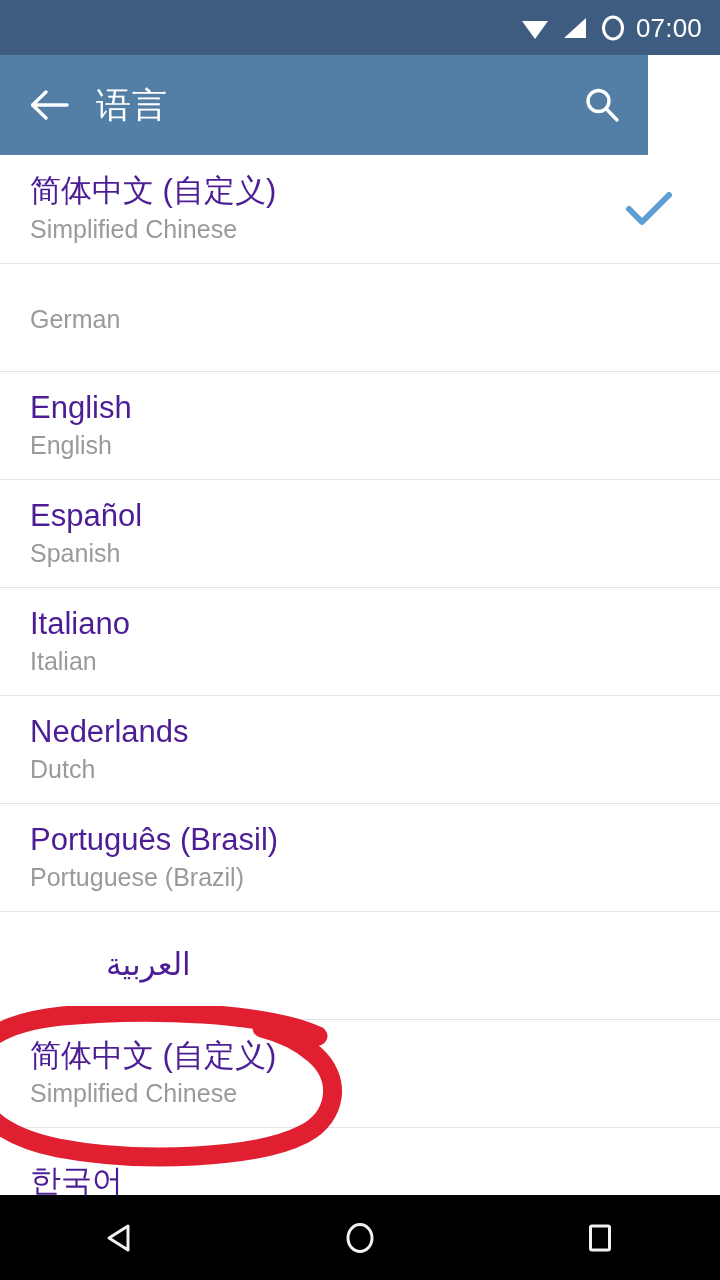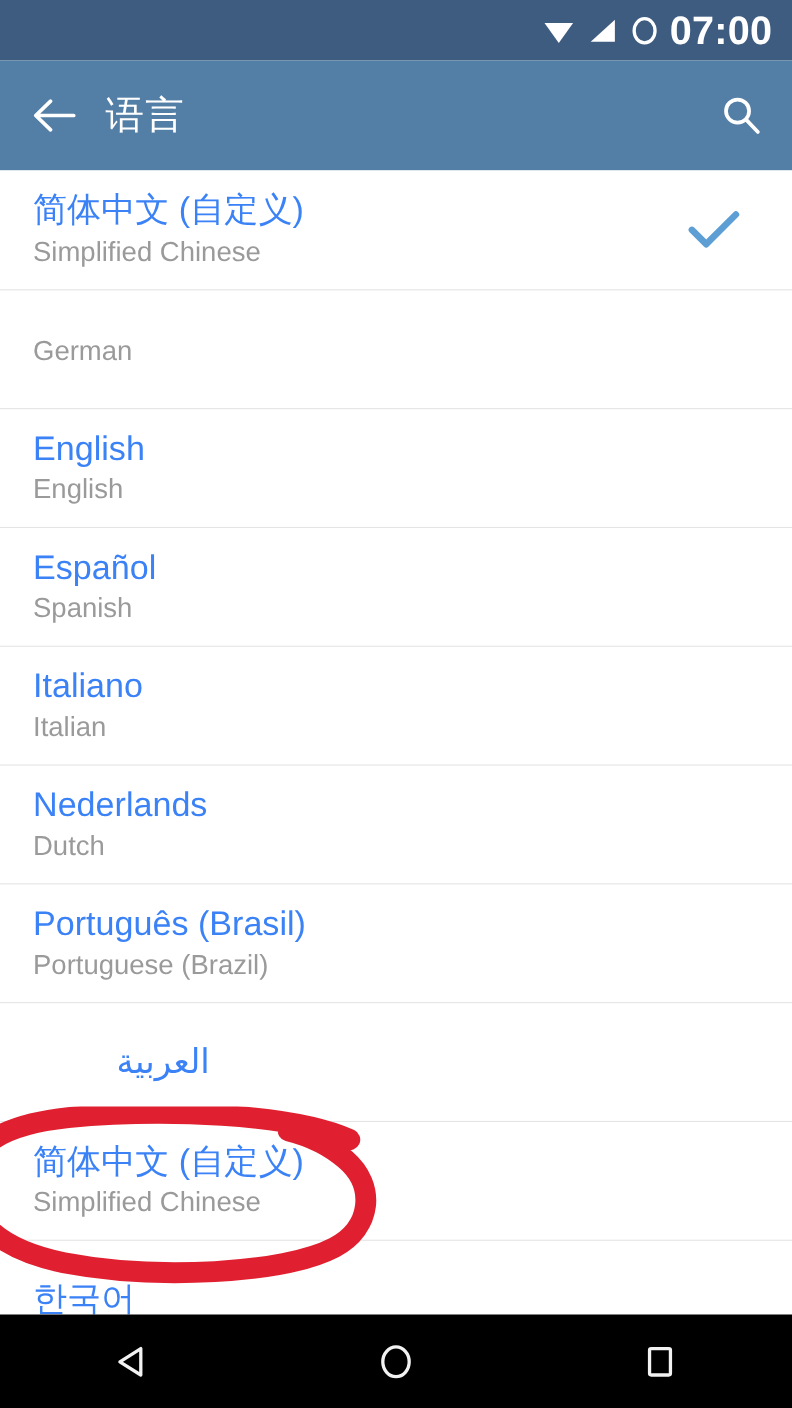--- a/index.html
+++ b/index.html
@@ -14,27 +14,27 @@
   
   .status-bar {
     position:absolute; top:0; left:0; width:720px; height:55px;
     background:#3e5c80;
     display:flex; align-items:center; justify-content:flex-end;
     padding-right:18px; gap:10px;
   }
   .status-icons { display:flex; align-items:center; gap:11px; }
   .st-ico { display:block; }
   .status-time {
-    color:#ffffff; font-size:36px; font-weight:700;
+    color:#ffffff; font-size:26px; font-weight:400;
     letter-spacing:0.2px; line-height:1; margin-left:0;
   }
 
   
   .app-bar {
-    position:absolute; top:55px; left:0; width:720px; height:100px;
+    position:absolute; top:55px; left:0; width:648px; height:100px;
     background:#537ea5;
     display:flex; align-items:center;
   }
   .back-btn {
     width:96px; height:100px;
     display:flex; align-items:center; justify-content:center;
     flex:0 0 auto; cursor:pointer;
   }
   .app-title {
     color:#ffffff; font-size:35px; font-weight:400;
@@ -53,21 +53,21 @@
     height:1040px; background:#ffffff; overflow:hidden;
   }
   .lang-row {
     position:relative; height:108px; width:720px;
     padding:0 30px; background:#fff;
     display:flex; align-items:center; cursor:pointer;
   }
   .lang-row + .lang-row { border-top:1px solid #e4e4e4; }
   .row-texts { flex:1 1 auto; min-width:0; }
   .lang-native {
-    font-size:31px; color:#3b82f6; line-height:1.18;
+    font-size:31px; color:#4c1d95; line-height:1.18;
     font-weight:400; white-space:nowrap;
   }
   .lang-english {
     font-size:25px; color:#9a9a9a; line-height:1.25;
     font-weight:400; margin-top:4px; white-space:nowrap;
   }
   .lang-row[dir="rtl"] .row-texts { direction:rtl; text-align:left; }
   .lang-row[dir="rtl"] .lang-native { direction:rtl; unicode-bidi:embed; }
   .lang-row[dir="rtl"] .lang-english { direction:ltr; text-align:left; }
   .check-wrap {

